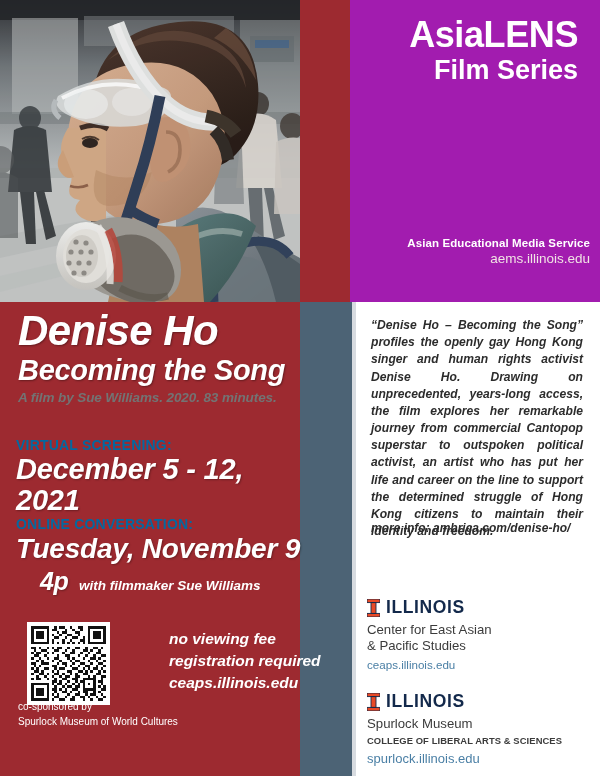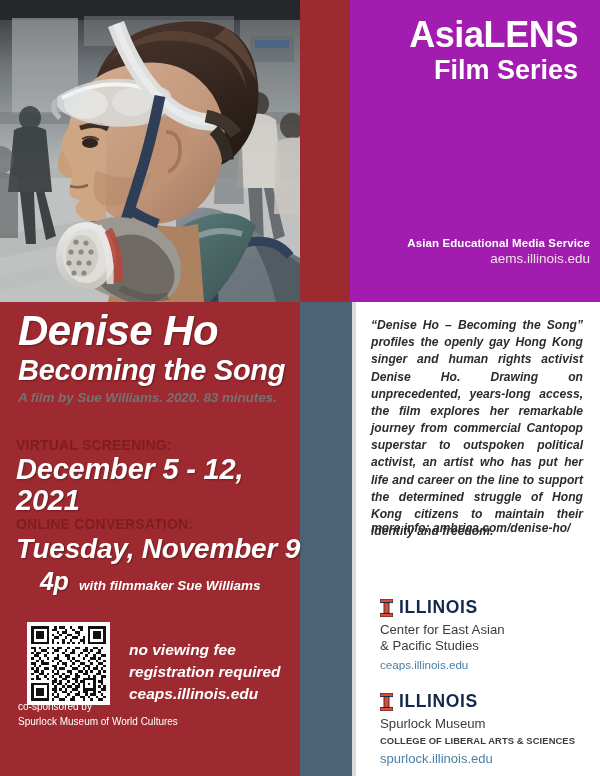--- a/index.html
+++ b/index.html
@@ -70,21 +70,21 @@
     line-height:1.05;margin-top:3px;letter-spacing:-0.3px;
     text-shadow:1px 1px 2px rgba(0,0,0,.35);
   }
   .film-credit{
     color:#737373;font-size:13.5px;font-weight:bold;font-style:italic;
     margin-top:5px;letter-spacing:-0.1px;
   }
 
   .screening{position:absolute;left:16px;top:437px;width:290px;}
   .label-caps{
-    color:#7f1d1d;font-size:14px;font-weight:bold;letter-spacing:0.2px;
+    color:#0369a1;font-size:14px;font-weight:bold;letter-spacing:0.2px;
   }
   .big-date{
     color:#ffffff;font-size:29px;font-weight:bold;font-style:italic;
     line-height:1.08;margin-top:1px;letter-spacing:-0.2px;
     text-shadow:1px 1px 2px rgba(0,0,0,.3);
   }
 
   .conversation{position:absolute;left:16px;top:516px;width:290px;}
   .big-date2{
     color:#ffffff;font-size:28px;font-weight:bold;font-style:italic;
@@ -95,21 +95,21 @@
   .time-big{
     color:#ffffff;font-size:25px;font-weight:bold;font-style:italic;
     letter-spacing:-0.3px;text-shadow:1px 1px 2px rgba(0,0,0,.3);
   }
   .time-small{
     color:#ffffff;font-size:13.5px;font-weight:bold;font-style:italic;
     margin-left:6px;
   }
 
   
-  .qr-block{position:absolute;left:27px;top:622px;display:flex;align-items:flex-end;}
+  .qr-block{position:absolute;left:27px;top:622px;display:flex;align-items:flex-start;gap:40px;}
   .qr{
     width:83px;height:83px;background:#ffffff;padding:4px;box-sizing:border-box;
   }
   .qr svg{display:block;}
   .qr-text{
     margin-left:19px;margin-top:6px;
     color:#ffffff;font-size:15.5px;font-weight:bold;font-style:italic;
     line-height:1.42;
   }
 
@@ -122,21 +122,21 @@
   .synopsis{
     position:absolute;left:371px;top:317px;width:212px;
     color:#2c2c2c;font-size:12.1px;font-weight:bold;font-style:italic;
     line-height:1.42;text-align:justify;
   }
   .moreinfo{
     position:absolute;left:371px;top:521px;width:215px;
     color:#2c2c2c;font-size:12px;font-weight:bold;font-style:italic;
   }
 
-  .logo-block{position:absolute;left:380px;}
+  .logo-block{position:absolute;left:367px;}
   .logo-block.ceaps{top:598px;}
   .logo-block.spurlock{top:692px;}
 
   .ill-row{display:flex;align-items:center;height:19px;}
   .ill-mark{width:13px;height:18px;margin-right:6px;}
   .ill-word{
     color:#13294b;font-size:17.5px;font-weight:bold;letter-spacing:0.6px;
     line-height:1;
   }
   .unit-name{

